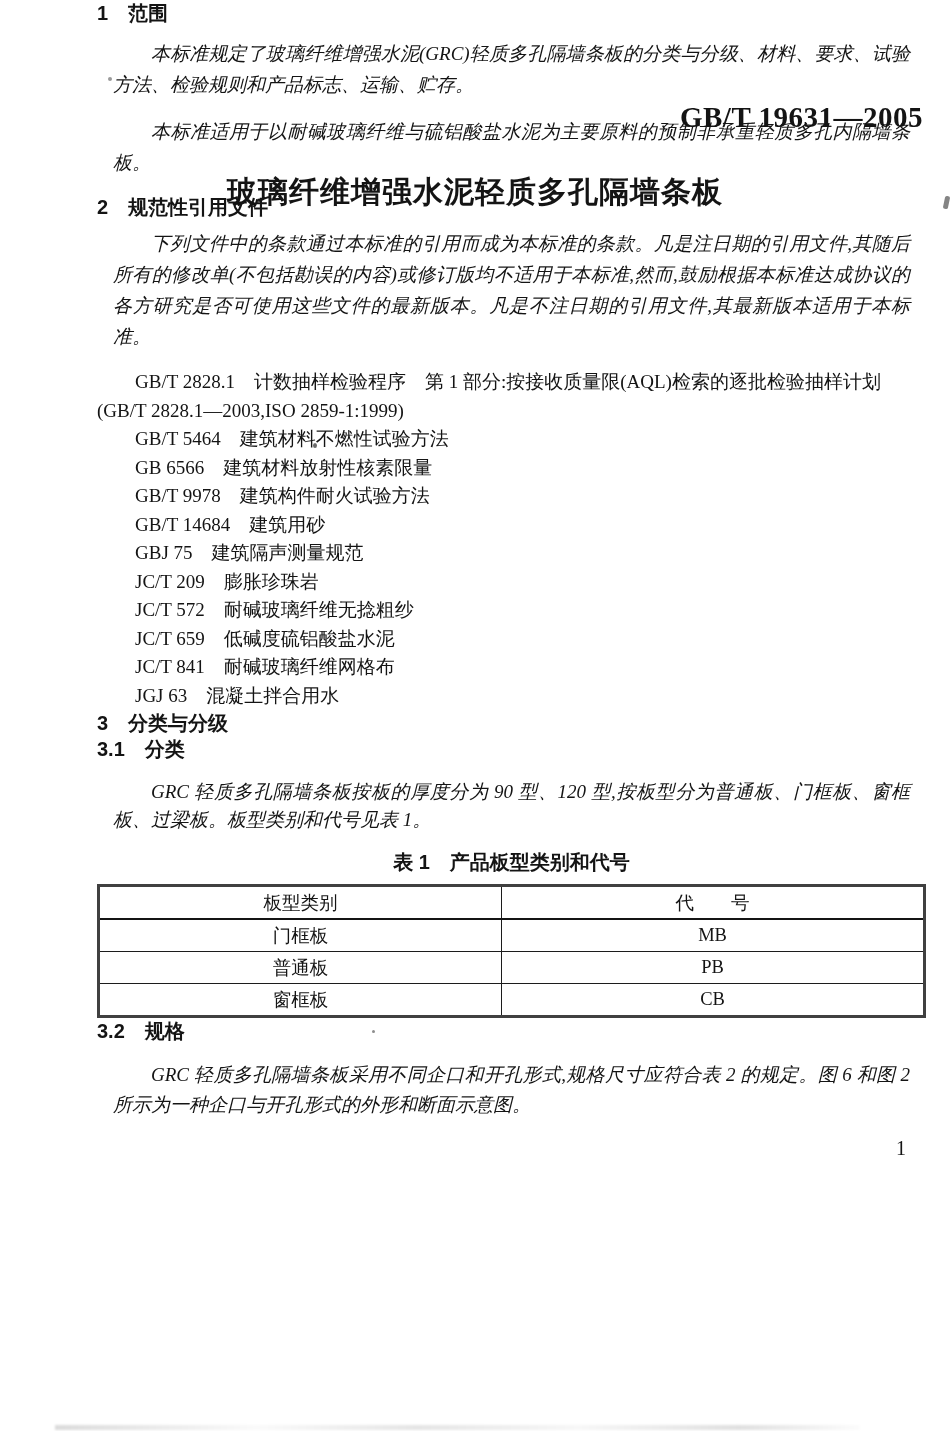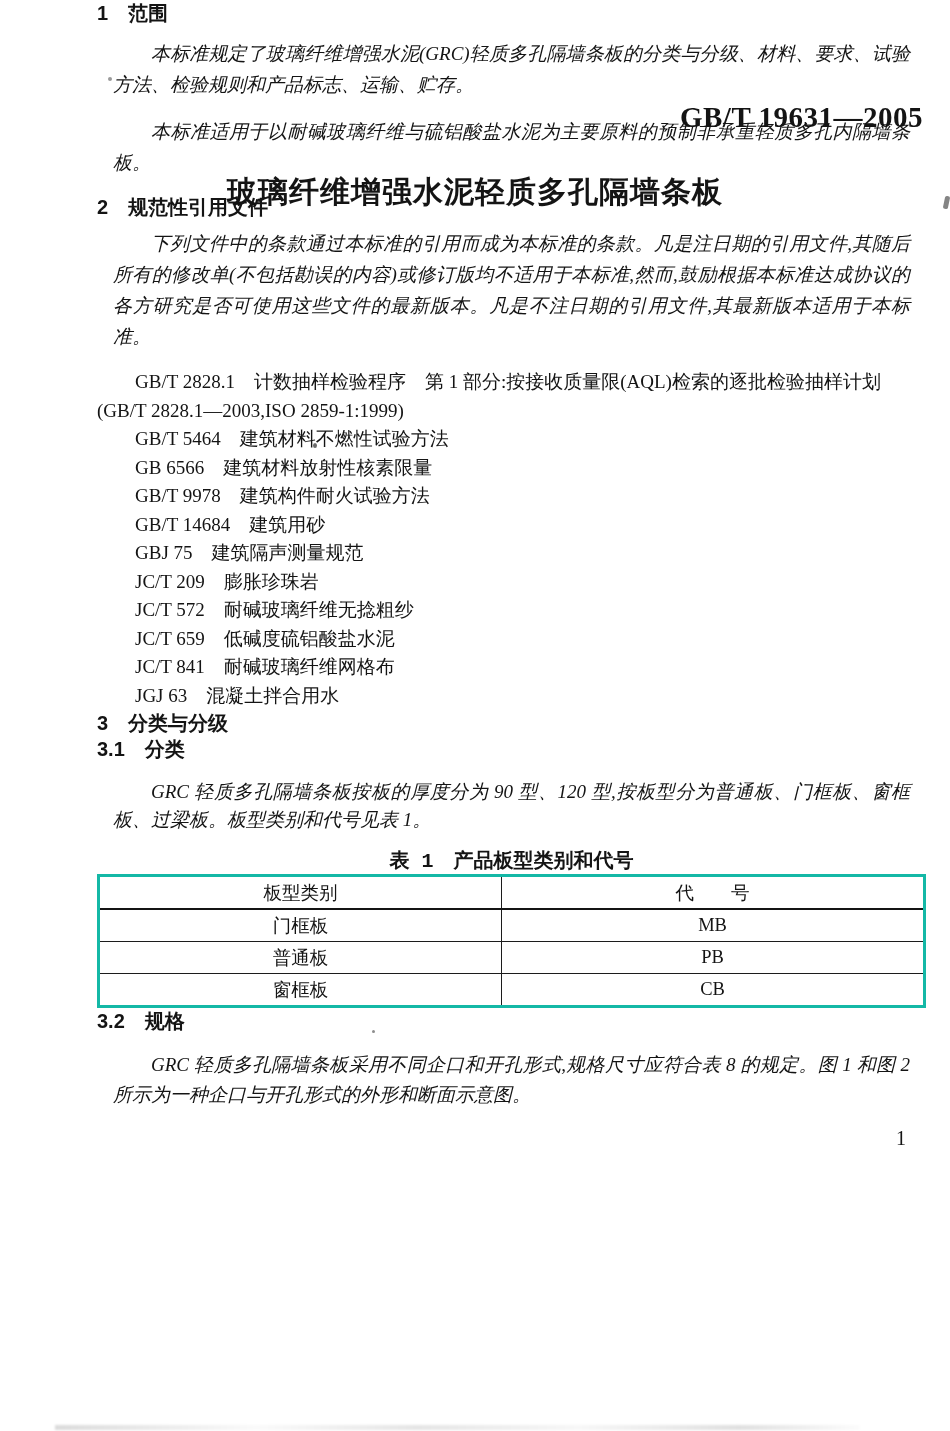--- a/index.html
+++ b/index.html
@@ -68,29 +68,29 @@
     white-space:pre-wrap;
   }
   .lh28 { line-height:28px; }
   .lh30 { line-height:30px; }
   .table-caption {
     margin-top:4px;
     text-align:center;
     font-weight:bold;
     font-size:20px;
     line-height:24px;
-    font-family:Liberation Mono, monospace;
+    font-family:Liberation Sans, sans-serif;
     white-space:pre-wrap;
   }
   table.board-table {
-    margin-top:0;
+    margin-top:10px;
     width:100%;
     border-collapse:collapse;
     table-layout:fixed;
-    border:3px solid #14b8a6;
+    border:3px solid #404040;
   }
   table.board-table th, table.board-table td {
     border:1.5px solid #1c1c1c;
     height:31px;
     text-align:center;
     vertical-align:middle;
     font-size:18.5px;
     font-weight:normal;
     padding:0;
     white-space:pre-wrap;
@@ -181,21 +181,21 @@
           <td>PB</td>
         </tr>
         <tr>
           <td>窗框板</td>
           <td>CB</td>
         </tr>
       </tbody>
     </table>
 
     <h3 class="sec mt11">3.2　规格</h3>
-    <p class="body-para indent lh30">GRC 轻质多孔隔墙条板采用不同企口和开孔形式,规格尺寸应符合表 8 的规定。图 1 和图 2 所示为一种企口与开孔形式的外形和断面示意图。</p>
+    <p class="body-para indent lh30">GRC 轻质多孔隔墙条板采用不同企口和开孔形式,规格尺寸应符合表 2 的规定。图 6 和图 2 所示为一种企口与开孔形式的外形和断面示意图。</p>
 
     <div class="page-number">1</div>
   </div>
 
   <div class="artifact art-squiggle"></div>
   <div class="artifact art-dot-top"></div>
   <div class="artifact art-dot-s2"></div>
   <div class="artifact art-dot-mid"></div>
   <div class="artifact art-bottom"></div>
 

